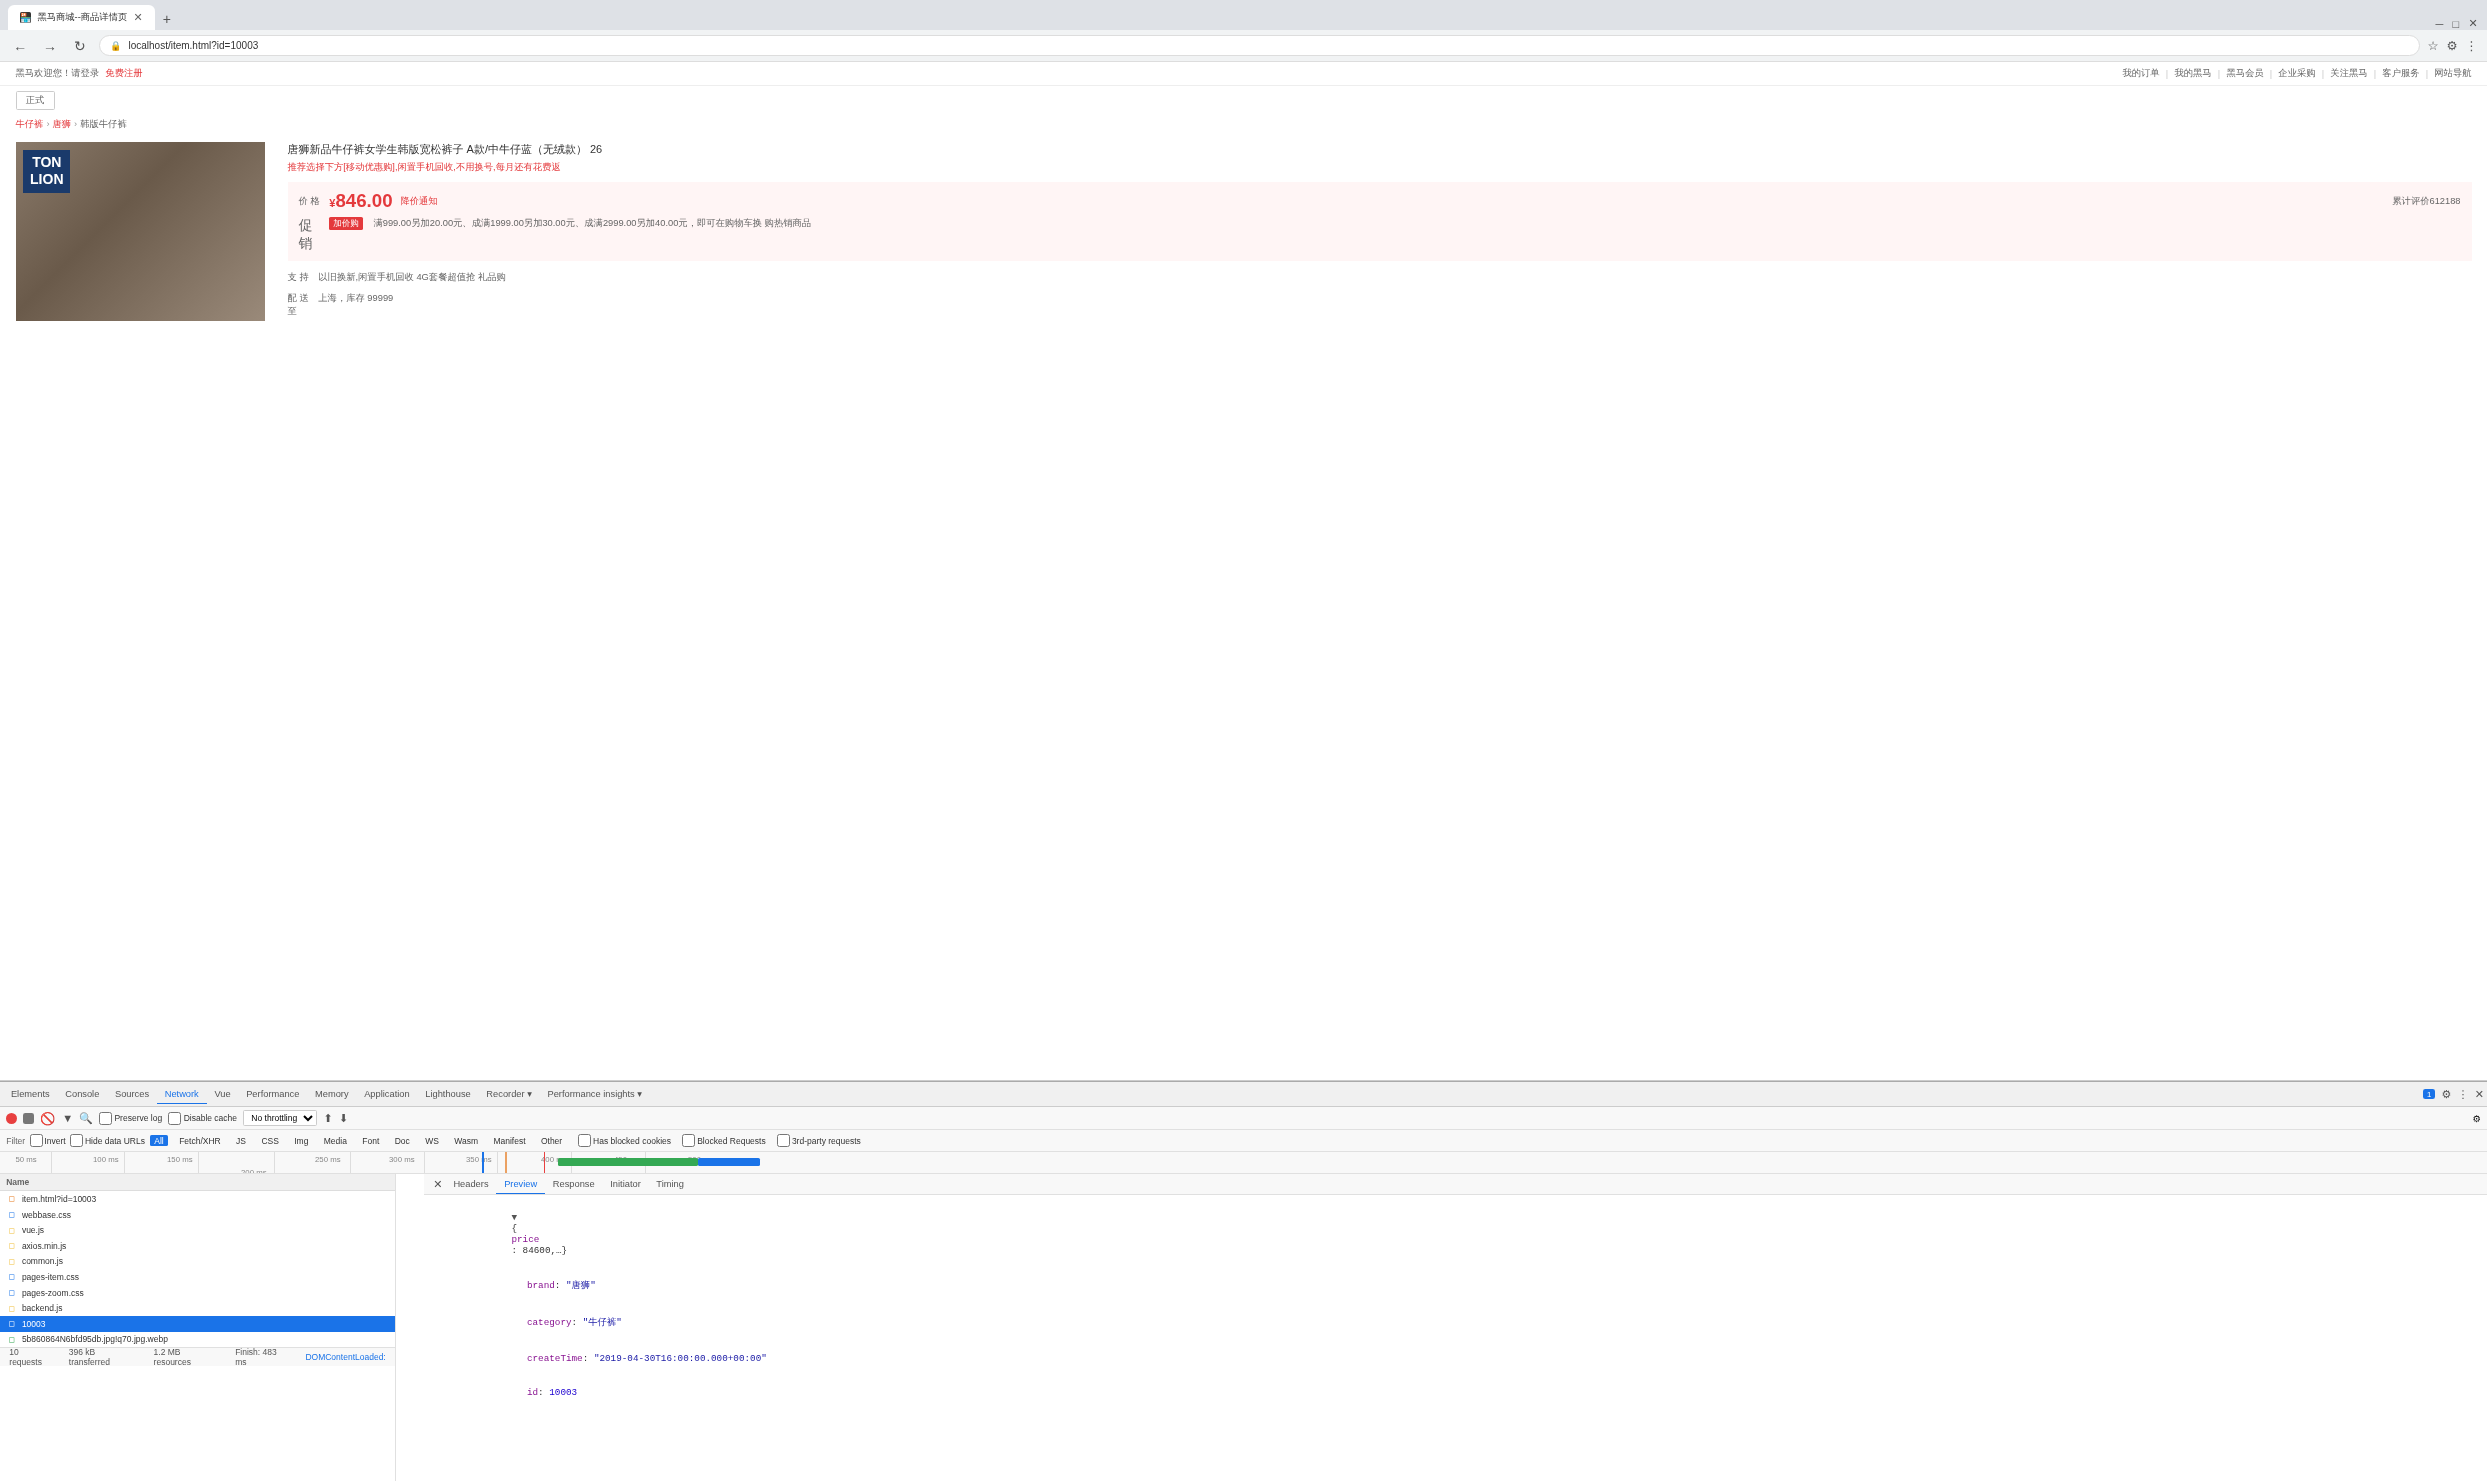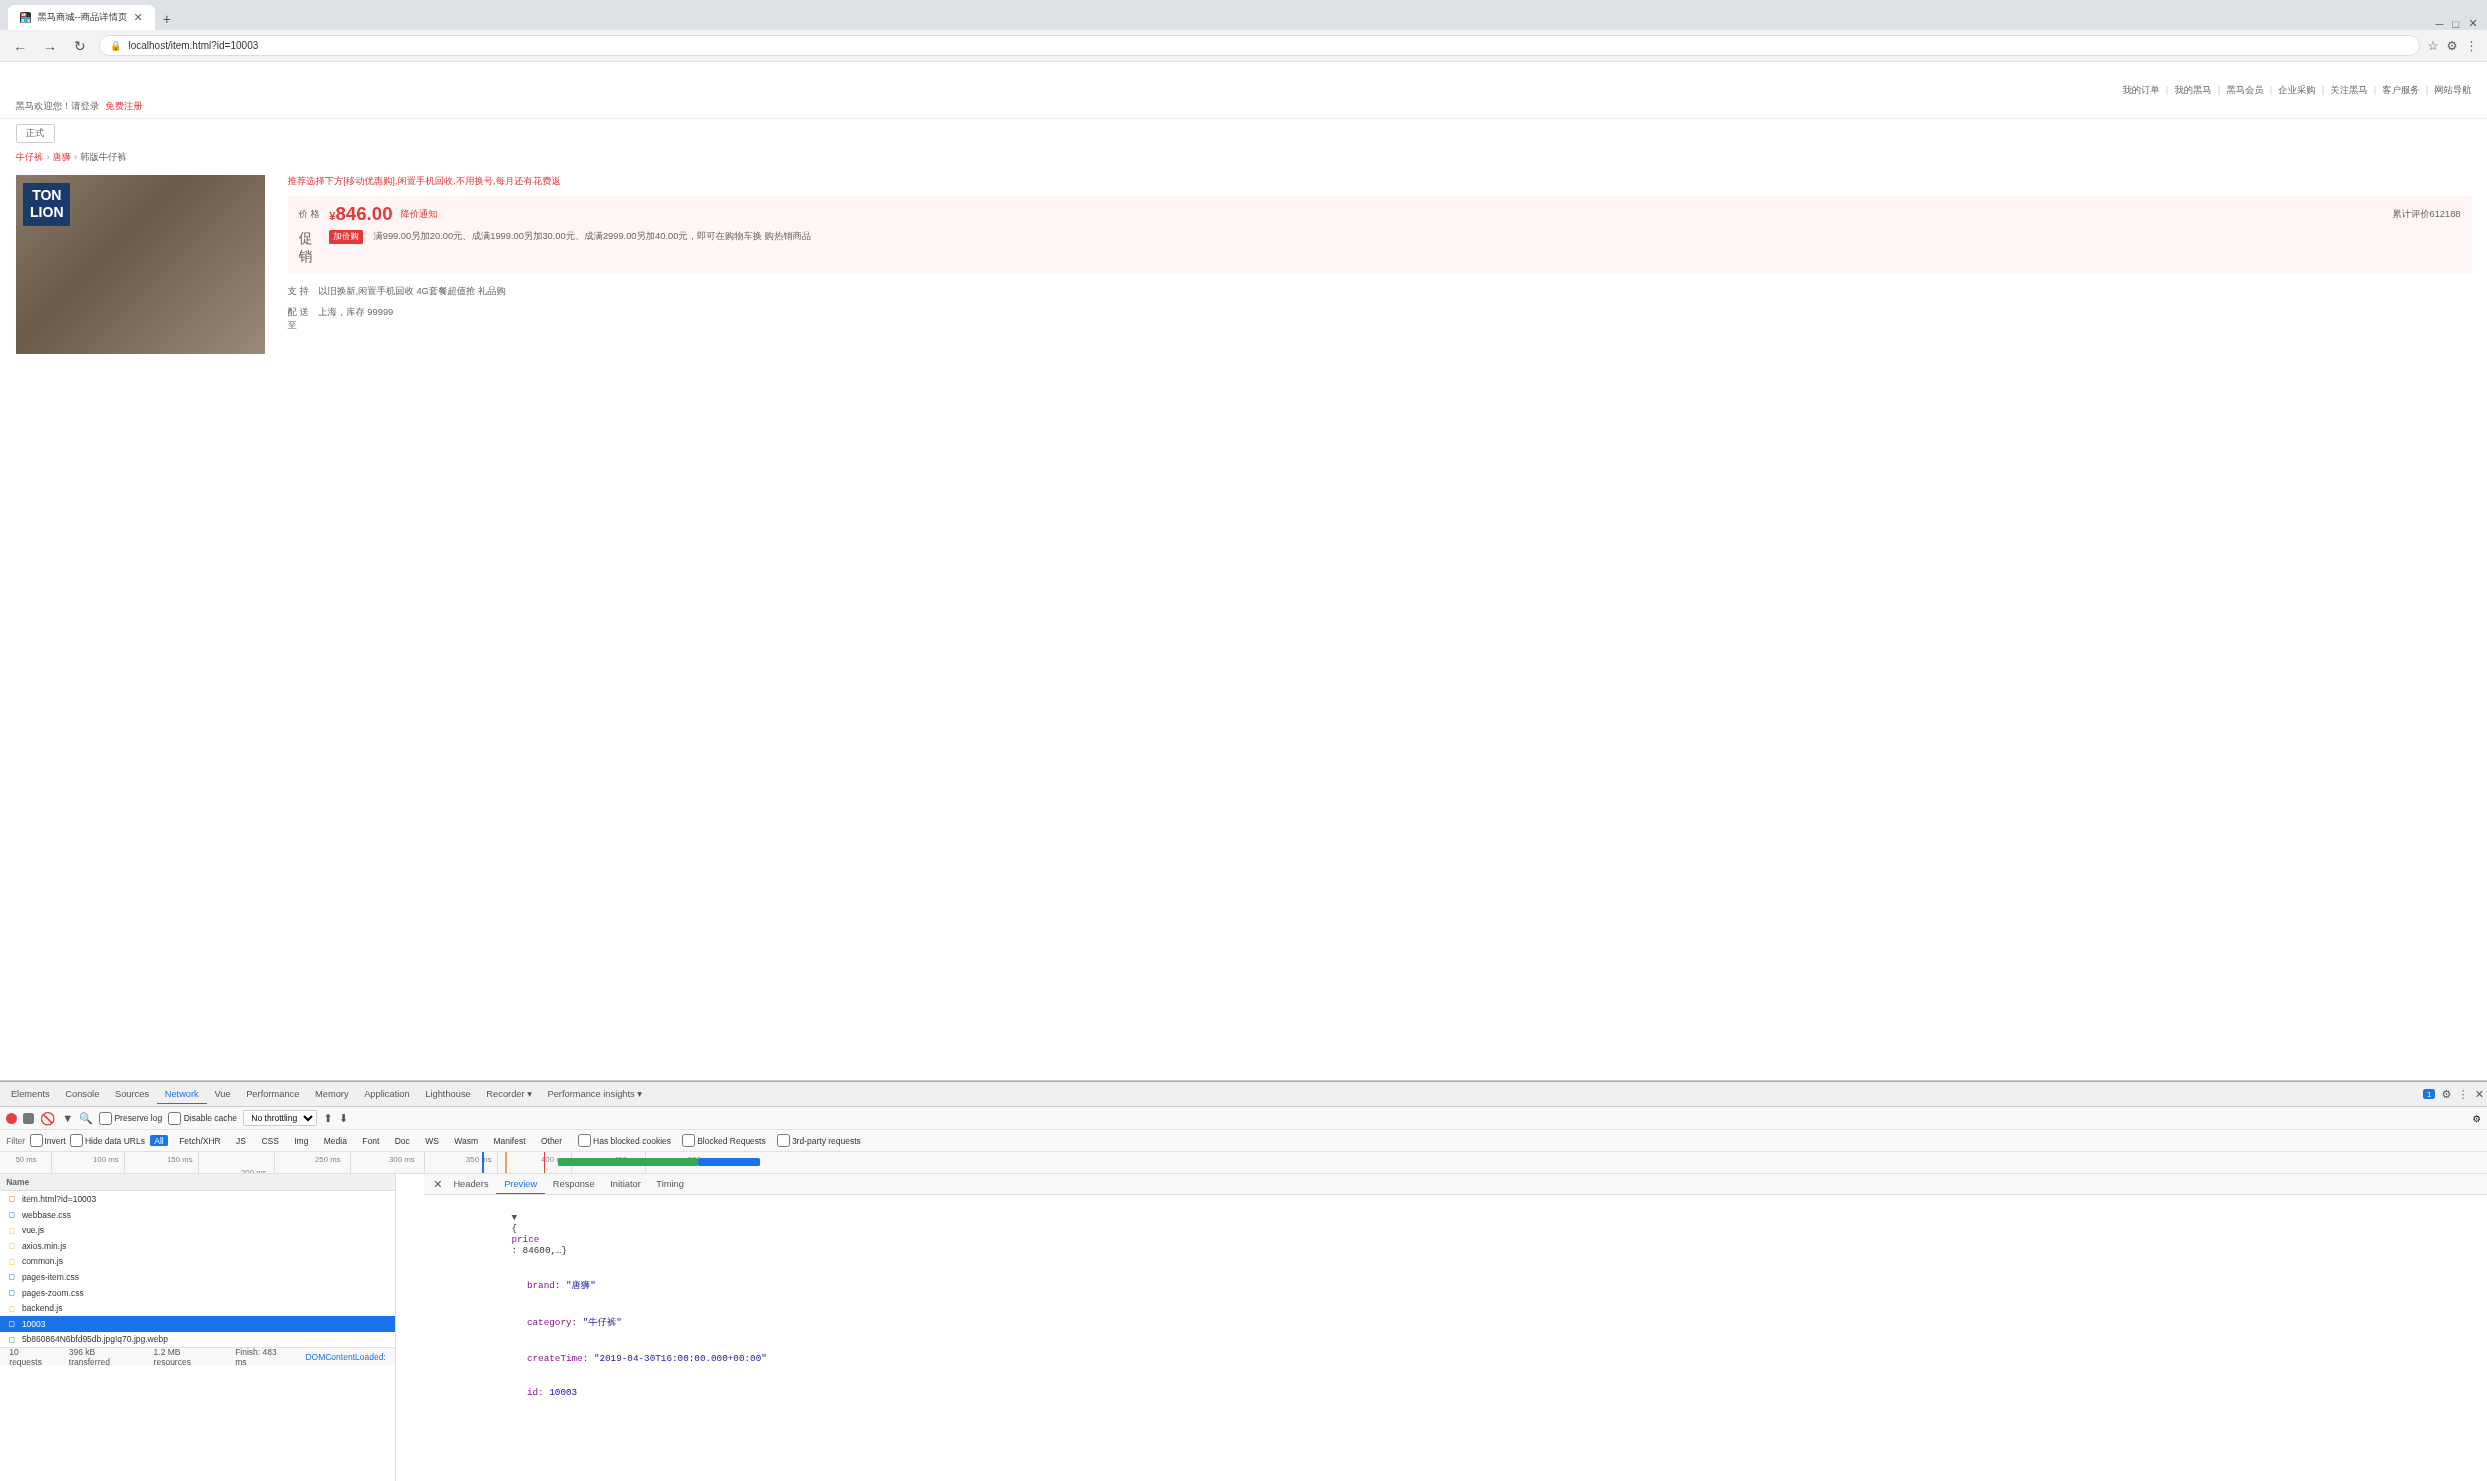--- a/index.html
+++ b/index.html
@@ -20,21 +20,21 @@
     .address-bar .lock-icon { color: #555; font-size: 9.3px; }
     .address-bar .url-text { flex: 1; }
     .addr-right-icons { display: flex; align-items: center; gap: 7.8px; font-size: 12.4px; color: #555; }
 
     
     .main-area { flex: 1; display: flex; flex-direction: column; overflow: hidden; }
     .webpage { background: #fff; flex: 1; overflow: hidden; position: relative; border-bottom: 0.8px solid #ccc; }
 
     
     .page-top-bar { display: flex; justify-content: space-between; align-items: center; padding: 4.7px 15.5px; font-size: 9.3px; color: #666; border-bottom: 0.8px solid #eee; }
-    .page-top-bar-left { display: flex; gap: 6.2px; align-items: center; margin-top: 33px; }
+    .page-top-bar-left { display: flex; gap: 6.2px; align-items: center; }
     .page-top-bar-right { display: flex; gap: 6.2px; align-items: center; }
     .page-top-bar-right span { color: #666; }
     .page-top-bar-right .sep { color: #ccc; }
     .register-link { color: #e4393c; text-decoration: none; }
 
     .page-status-bar { padding: 4.7px 15.5px; }
     .status-btn { background: #fff; border: 0.8px solid #ccc; padding: 2.3px 9.3px; font-size: 9.3px; color: #666; border-radius: 1.6px; }
 
     .breadcrumb { padding: 3.1px 15.5px; font-size: 9.3px; color: #666; display: flex; gap: 3px; align-items: center; }
     .breadcrumb a { color: #e4393c; text-decoration: none; }
@@ -207,20 +207,21 @@
       </div>
 
       <div class="product-area">
         <div class="product-img">
           <div class="page-img-bg">
             <div class="brand-logo">TON<br>LION</div>
           </div>
         </div>
 
         <div class="product-info">
+          <div class="product-title">唐狮新品牛仔裤女学生韩版宽松裤子 A款/中牛仔蓝（无绒款） 26</div>
           <div class="product-promo-text">推荐选择下方[移动优惠购],闲置手机回收,不用换号,每月还有花费返</div>
 
           <div class="price-box">
             <div class="price-row">
               <span class="price-label">价    格</span>
               <span style="font-size:18.7px;color:#e4393c;font-weight:bold;">
                 <span style="font-size:11px;">¥</span><span>846.00</span>
               </span>
               <span style="color:#e4393c;font-size:9.3px;">降价通知</span>
               <span class="cumulative-reviews">累计评价612188</span>

